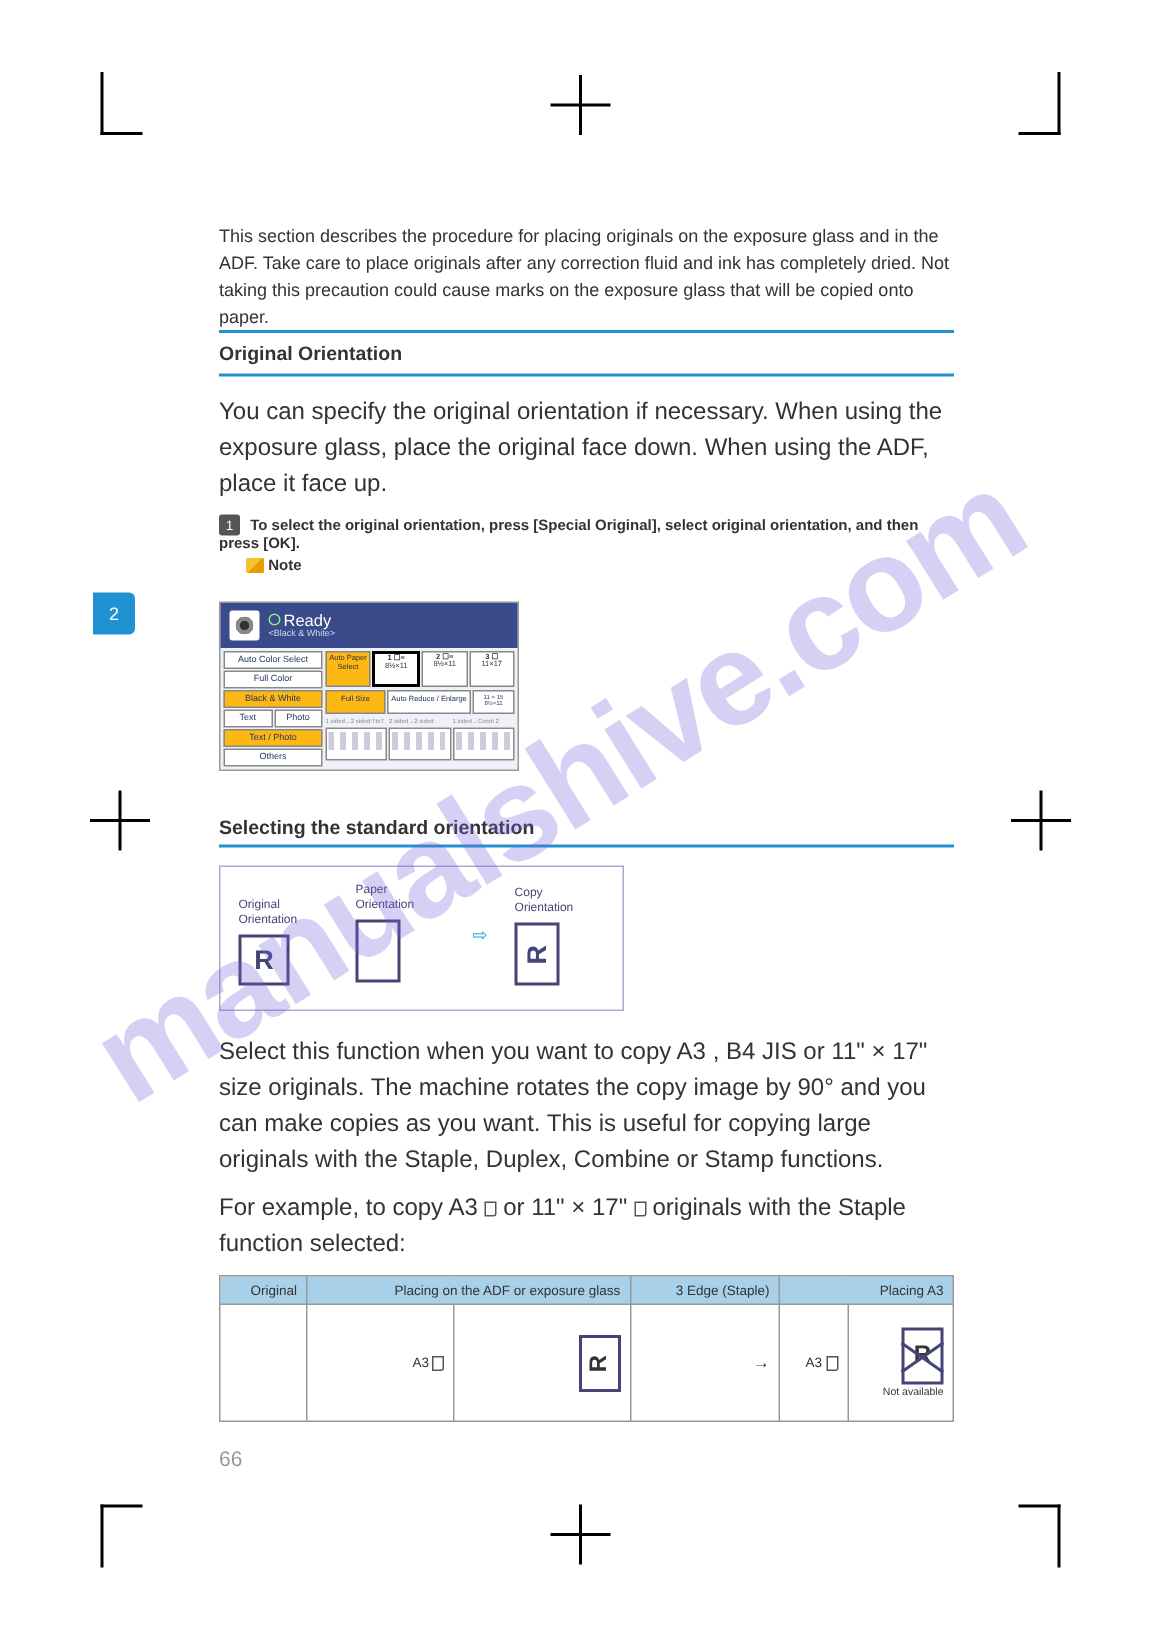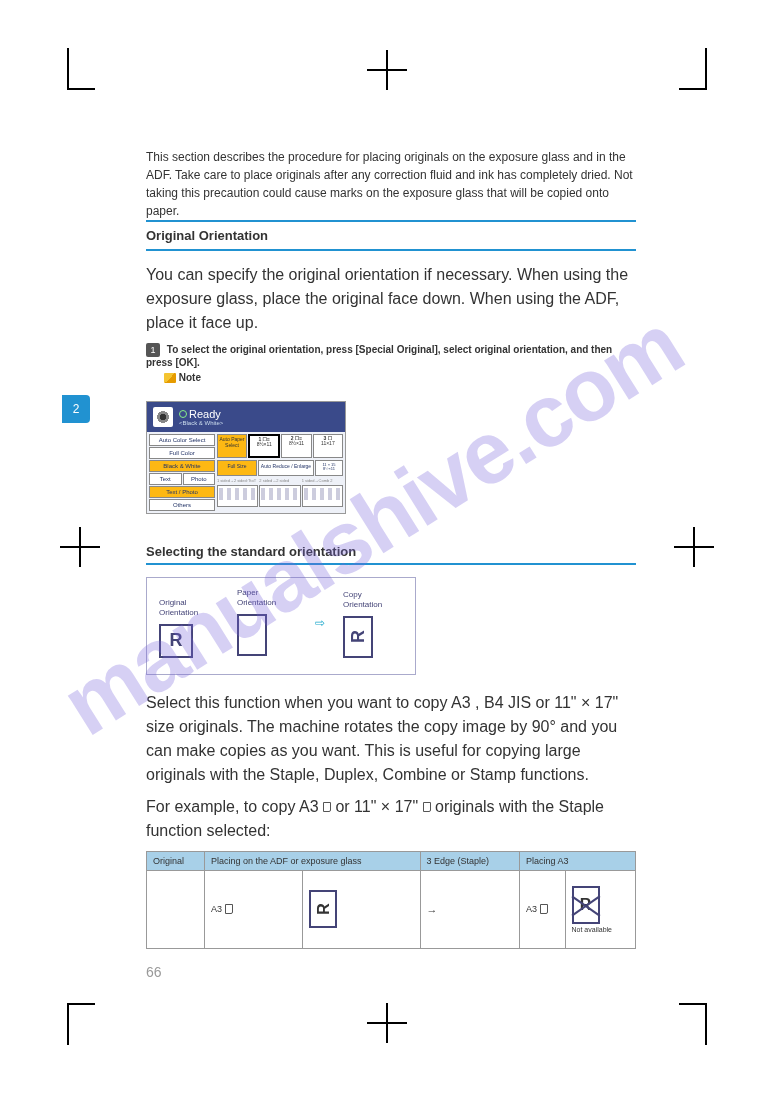--- a/index.html
+++ b/index.html
@@ -71,21 +71,21 @@
   .orient-row { display: flex; gap: 18px; align-items: flex-end; justify-content: space-between; }
   .orient-col { text-align: left; flex: 1; }
   .orient-arrow { align-self: center; color: #2ac; font-size: 12px; }
   .orient-lbl { margin-bottom: 6px; line-height: 1.2; }
   .paper { border: 2px solid #447; background: #fff; display: inline-flex; align-items: center; justify-content: center; font-weight: 900; font-size: 18px; }
   .paper.sq { width: 34px; height: 34px; }
   .paper.tall { width: 30px; height: 42px; }
   .rot { transform: rotate(-90deg); display: inline-block; }
 
   table { border-collapse: collapse; width: 100%; margin-top: 8px; font-size: 9px; }
-  th, td { border: 1px solid #999; padding: 4px 6px; text-align: left; vertical-align: middle; }
+  th, td { border: 1px solid #999; padding: 4px 6px; text-align: right; vertical-align: middle; }
   th { background: #a8d0e8; font-weight: normal; }
   td.tall { height: 78px; }
   .tbl-paper { border: 2px solid #447; width: 28px; height: 38px; display: inline-flex; align-items: center; justify-content: center; font-weight: 900; font-size: 16px; position: relative; }
   .tbl-paper.bad::before, .tbl-paper.bad::after { content: ""; position: absolute; width: 140%; height: 2px; background: #447; top: 50%; left: -20%; }
   .tbl-paper.bad::before { transform: rotate(35deg); }
   .tbl-paper.bad::after { transform: rotate(-35deg); }
   .arrowcell { font-size: 11px; }
   .sideicon { display: inline-block; width: 8px; height: 10px; border: 1px solid #555; border-radius: 0 0 2px 0; vertical-align: middle; }
 
   .side-tab { position: absolute; left: 62px; top: 395px; width: 28px; height: 28px; background: #2192d1; border-radius: 0 4px 4px 0; color: #fff; font-size: 12px; text-align: center; line-height: 28px; }

